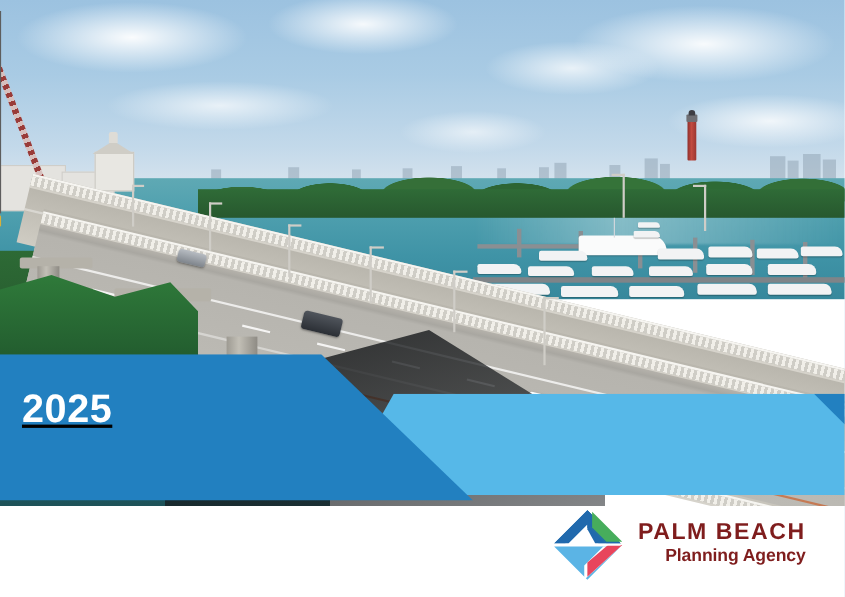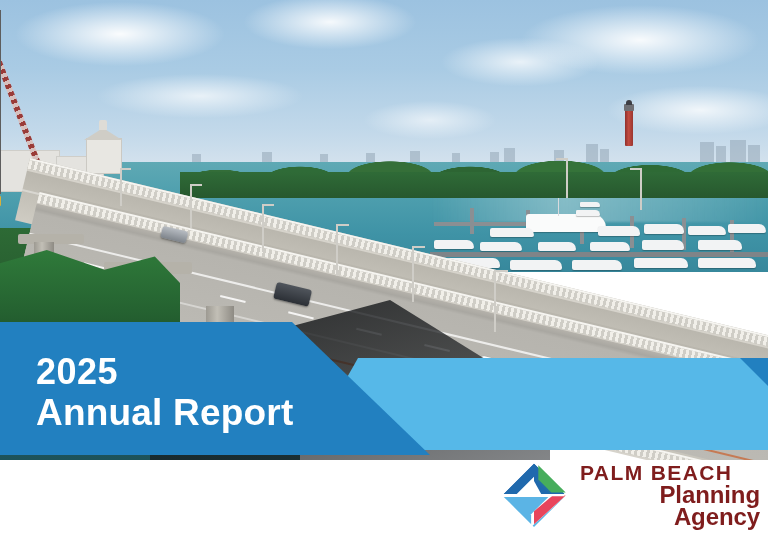--- a/index.html
+++ b/index.html
@@ -127,35 +127,35 @@
   .band-lightblue{position:absolute;left:0;top:0;width:768px;height:543px;
     background:var(--lb,#56b8e8);
     clip-path:polygon(358px 358px, 768px 358px, 768px 450px, 306px 450px);}
   .band-darkblue{position:absolute;left:0;top:0;width:768px;height:543px;
     background:var(--db,#2280c0);
     clip-path:polygon(0 322px, 292px 322px, 430px 455px, 0 455px);}
   .band-darkblue-tip{position:absolute;left:0;top:0;width:768px;height:543px;
     background:var(--db,#2280c0);
     clip-path:polygon(740px 358px, 768px 358px, 768px 386px);}
 
-  .title-block{position:absolute;left:36px;top:352px;z-index:6;}
+  .title-block{position:absolute;left:20px;top:352px;z-index:6;text-decoration:underline;}
   .t-year{color:#fff;font-size:36px;font-weight:bold;line-height:40px;letter-spacing:.5px;}
   .t-main{color:#fff;font-size:37px;font-weight:bold;line-height:42px;letter-spacing:.2px;}
 
   .date-range{position:absolute;left:452px;top:385px;z-index:7;
     color:#fff;font-size:20px;line-height:24px;letter-spacing:.3px;white-space:nowrap;}
 
   
   .logo{position:absolute;left:498px;top:456px;width:262px;height:76px;z-index:8;
     display:flex;align-items:center;gap:10px;}
   .logo-mark{width:72px;height:72px;flex:0 0 72px;}
   .logo-text{display:flex;flex-direction:column;justify-content:center;color:#6a6a6c;}
   .lt1{font-size:21px;font-weight:bold;letter-spacing:1.4px;line-height:23px;}
   .lt2{font-size:20px;font-weight:bold;line-height:22px;text-align:right;letter-spacing:-.1px;}
-  .lt3{font-size:24px;font-weight:bold;line-height:22px;text-align:right;letter-spacing:-.1px;}
+  .lt3{font-size:16px;font-weight:bold;line-height:22px;text-align:right;letter-spacing:-.1px;}
 </style>
 </head>
 <body>
 
 <div class="cover">
 
   <div class="photo">
 
     <div class="sky"></div>
 
@@ -299,21 +299,20 @@
       background:linear-gradient(#2f7a3a 0%,#246030 60%,#1b4a26 100%);
       clip-path:polygon(0 12%,26% 0,58% 18%,86% 6%,100% 30%,100% 100%,0 100%);"></div>
   </div>
 
   <div class="band-lightblue"></div>
   <div class="band-darkblue"></div>
   <div class="band-darkblue-tip"></div>
 
   <div class="title-block">
     <div class="t-year">2025</div>
-    <div class="t-main">Annual Report</div>
   </div>
 
 
   <div class="logo">
     <svg class="logo-mark" viewBox="0 0 100 100">
       <polygon points="50,8 92,50 78,50 50,22 22,50 8,50" fill="#2069ad"></polygon>
       <polygon points="50,22 78,50 60,50 50,32" fill="#2069ad"></polygon>
       <polygon points="50,8 92,50 64,50 50,30" fill="#2069ad"></polygon>
       <polygon points="54,12 90,48 72,48 54,30" fill="#47ad5c"></polygon>
       <polygon points="50,8 8,50 26,50 50,26 74,50 92,50" fill="#2069ad"></polygon>

